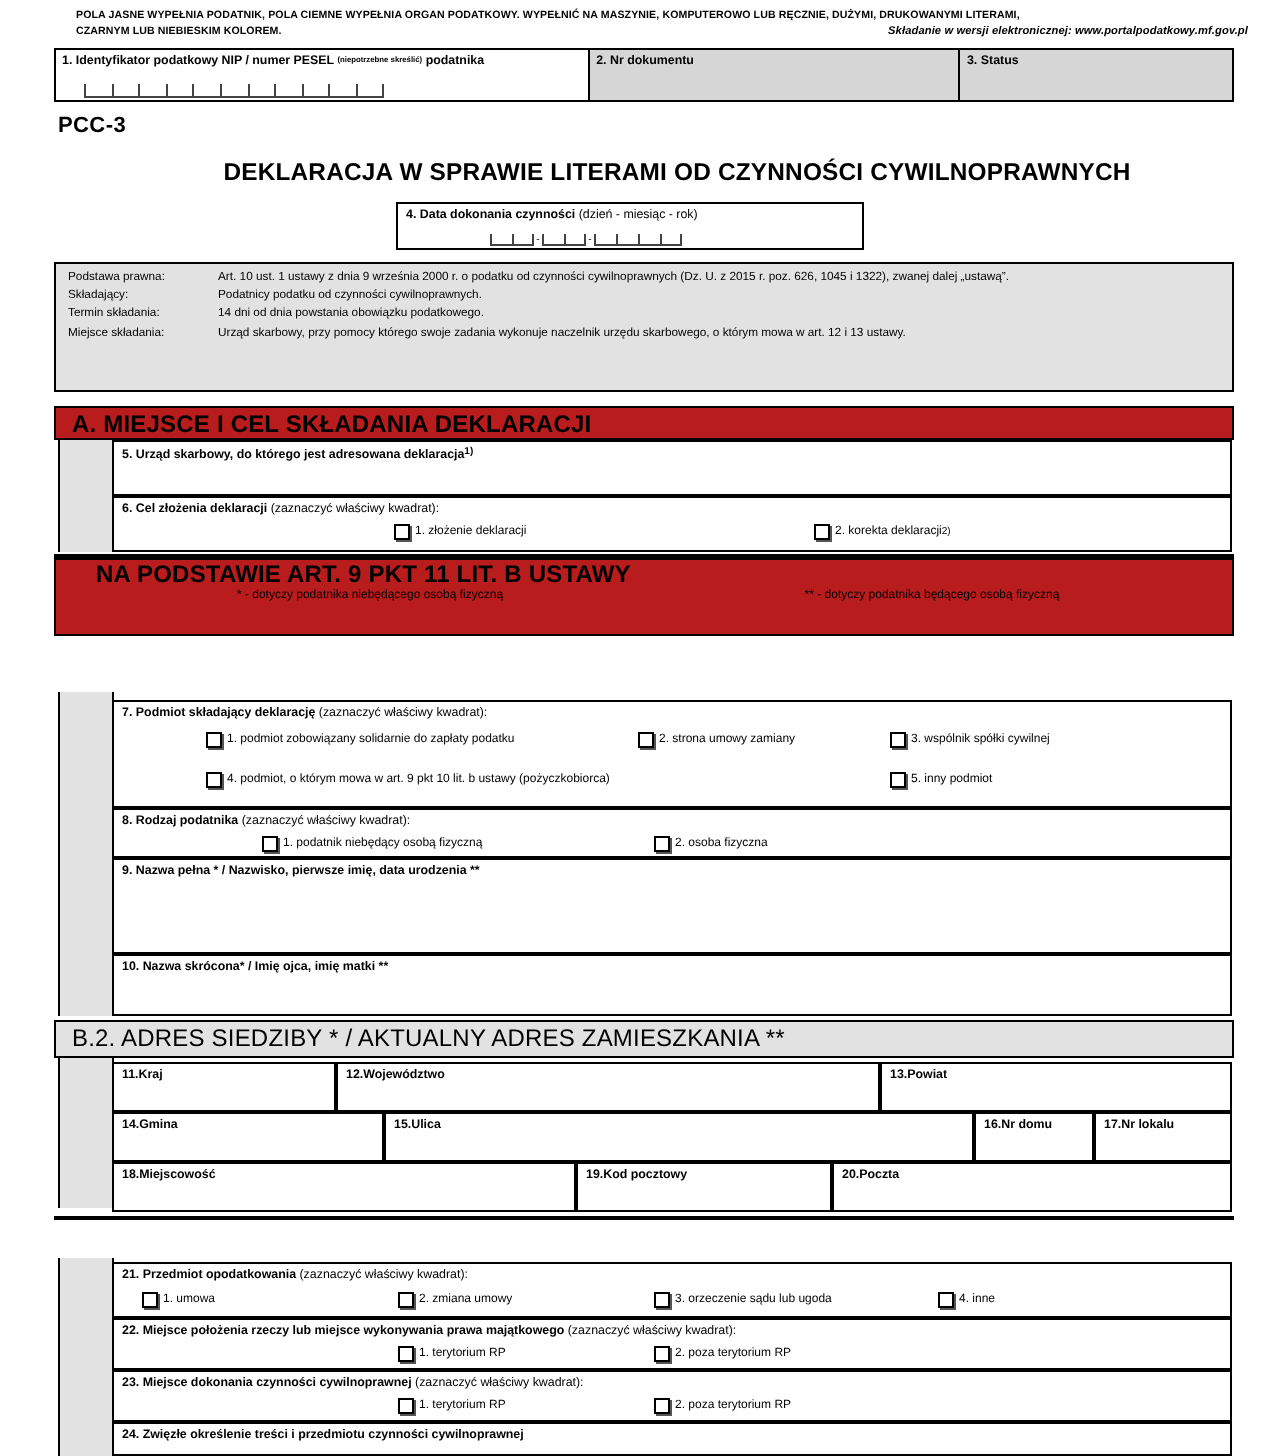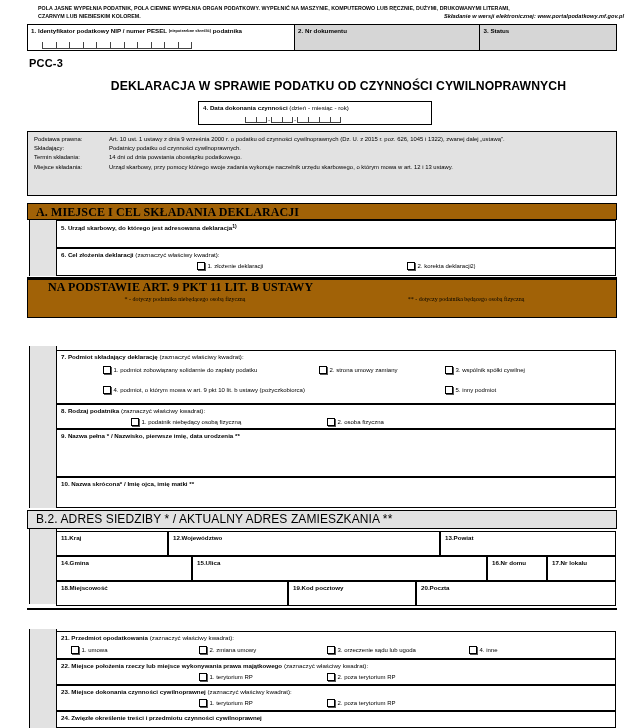--- a/index.html
+++ b/index.html
@@ -84,23 +84,22 @@
     background: #e2e2e2; border: 1.1px solid #000;
     padding: 3px 5px 0 6px;
   }
   .legal-row { display: flex; font-size: 5.9px; line-height: 8.2px; margin-bottom: 1px; }
   .legal-row .k { width: 75px; flex: 0 0 75px; }
   .legal-row .v { flex: 1; }
 
   
   .secbar {
     position: absolute; left: 27px; width: 590px;
-    background: #a16207; border: 1.6px solid #000;
+    background: #b91c1c; border: 1.6px solid #000;
     font-weight: bold;
-    font-family: Liberation Serif, serif;
   }
   .secbar .t { padding: 1px 0 0 8px; font-size: 12px; letter-spacing: .1px; }
   .secbar .t2 { padding: 0 0 0 20px; font-size: 12px; letter-spacing: .1px; }
   .secbar .notes {
     display: flex; font-weight: normal; font-size: 6px; padding: 1px 0 1px 0;
   }
   .secbar .notes .n1 { width: 50%; text-align: center; padding-left: 20px;}
   .secbar .notes .n2 { width: 50%; text-align: center; padding-right: 6px;}
 
   .subbar {
@@ -184,21 +183,21 @@
     <div class="cell c3">
       <div class="cell-label">
         <span>3.</span>
         <span>Status</span>
       </div>
     </div>
   </div>
 
   <div class="form-code">PCC-3</div>
   <div class="main-title">
-    <span class="inner">DEKLARACJA W SPRAWIE PODATKU OD CZYNNOŚCI CYWILNOPRAWNYCH</span>
+    <span class="inner">DEKLARACJA W SPRAWIE LITERAMI OD CZYNNOŚCI CYWILNOPRAWNYCH</span>
   </div>
 
   <div class="datebox">
     <div class="lbl">
       <span>4.</span>
       <span>Data dokonania czynności</span>
       <span class="norm">(dzień - miesiąc - rok)</span>
     </div>
     <div class="date-cells">
       <div class="grp">

